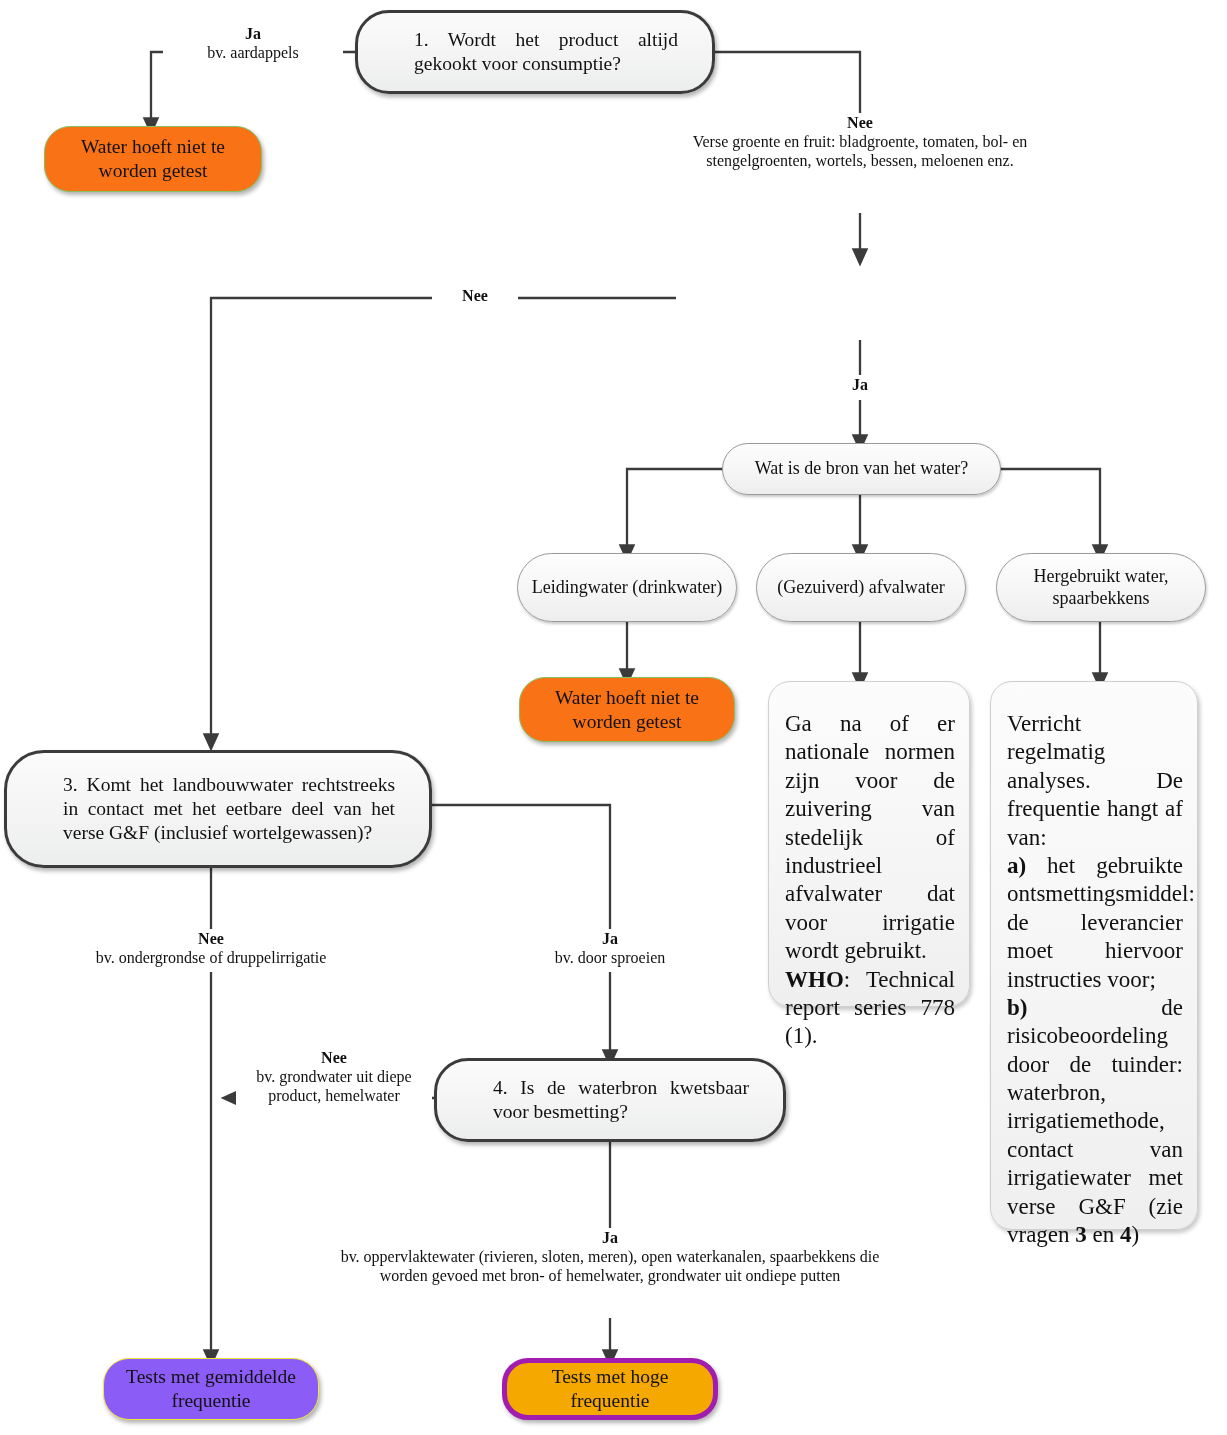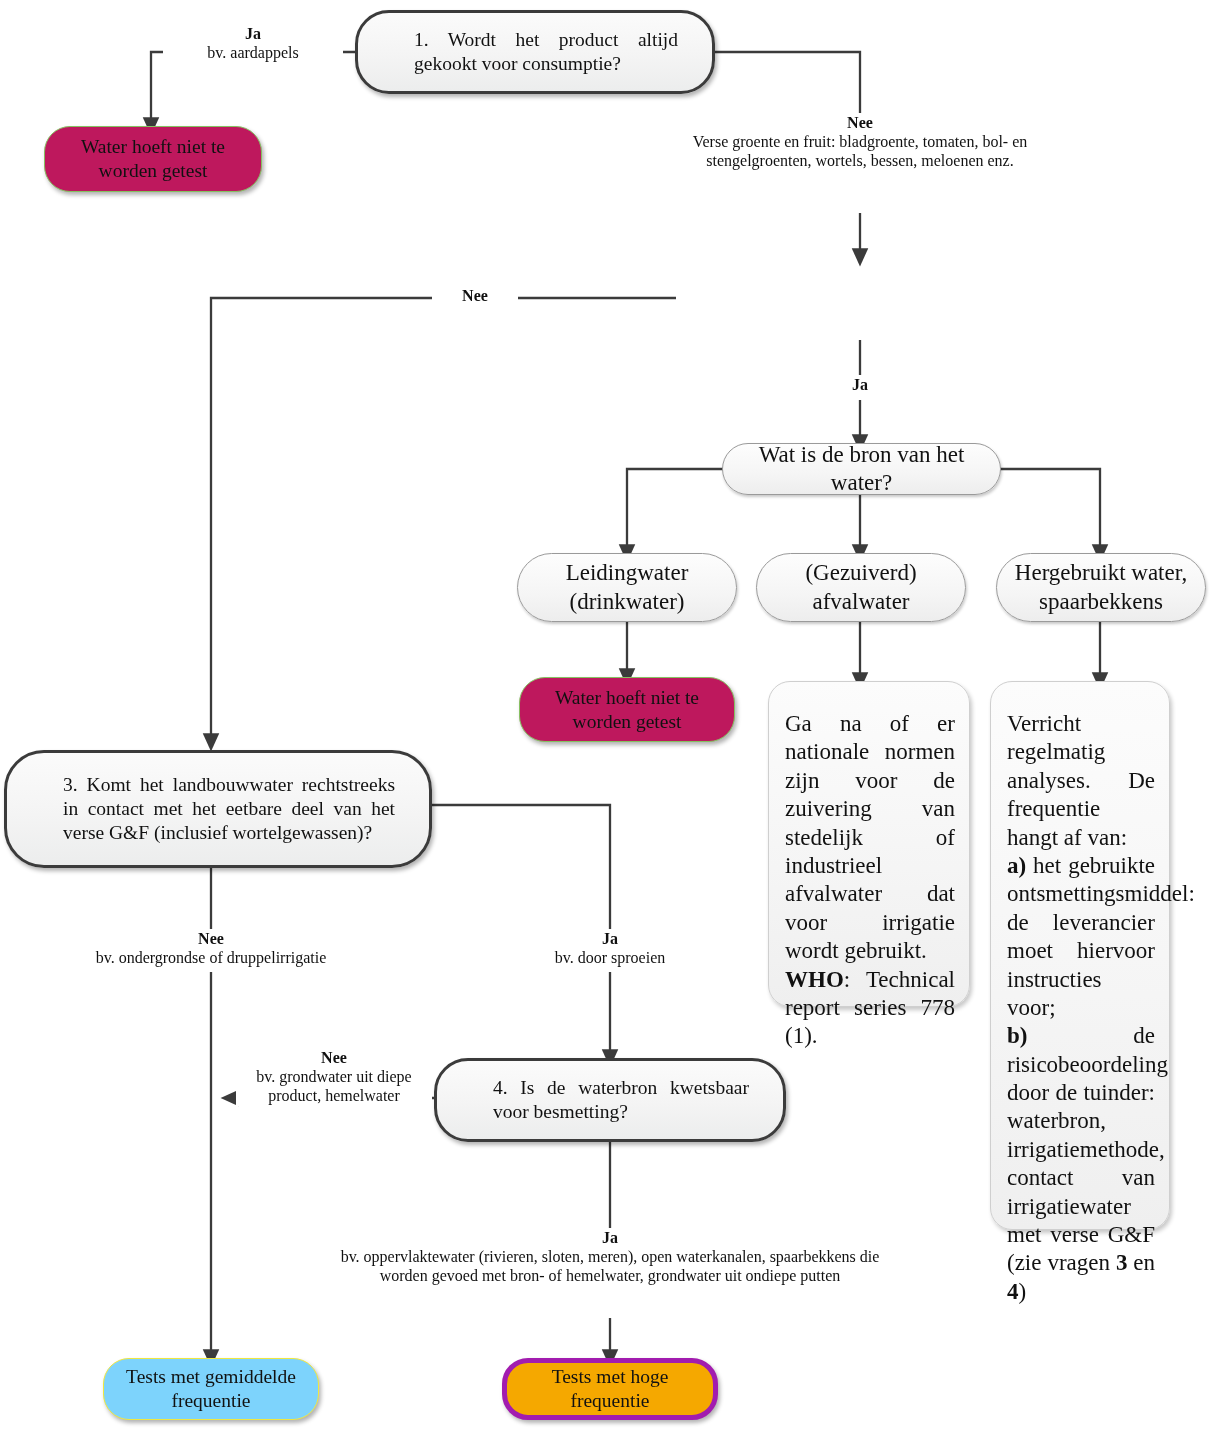--- a/index.html
+++ b/index.html
@@ -48,31 +48,31 @@
     text-align-last: left;
   }
   .q-box .txt { padding: 0 34px; text-align: justify; text-align-last: left; margin-left: 22px; }
 
   
   .opt-box {
     background: linear-gradient(180deg,#fdfdfd 0%,#f5f5f5 60%,#ededed 100%);
     border: 1.4px solid #9a9a9a;
     border-radius: 40px;
     box-shadow: 1px 2px 3px rgba(0,0,0,0.22);
-    font-size: 23px;
+    font-size: 18px;
   }
 
   
   .term {
     border-radius: 26px;
     font-size: 19.5px;
     box-shadow: 2px 3px 4px rgba(0,0,0,0.30);
   }
-  .term-green { background: #be185d; border: 1px solid #86c061; }
-  .term-yellow { background: #7dd3fc; border: 1px solid #efe740; }
+  .term-green { background: #f97316; border: 1px solid #86c061; }
+  .term-yellow { background: #8b5cf6; border: 1px solid #efe740; }
   .term-orange { background: #f5a800; border: 5px solid #a21caf; }
 
   
   .note {
     position: absolute;
     background: linear-gradient(180deg,#fcfcfc 0%,#f6f6f6 50%,#efefef 100%);
     border: 1.3px solid #cfcfcf;
     border-radius: 22px;
     box-shadow: 2px 3px 4px rgba(0,0,0,0.22);
     font-size: 23px;
@@ -187,21 +187,21 @@
 
   <div class="node term term-green" style="left:519px; top:677px; width:216px; height:65px;">
     <span class="txt">Water hoeft niet te worden getest</span>
   </div>
 
   <div class="note" style="left:768px; top:681px; width:202px; height:326px;">
     <span>Ga na of er nationale normen zijn voor de zuivering van stedelijk of industrieel afvalwater dat voor irrigatie wordt gebruikt.</span><br>
     <b>WHO</b><span>: Technical report series 778 (1).</span>
   </div>
 
-  <div class="note" style="left:990px; top:681px; width:180px; height:549px;">
+  <div class="note" style="left:990px; top:681px; width:208px; height:549px;">
     <span>Verricht regelmatig analyses. De frequentie hangt af van:</span><br>
     <b>a)</b><span> het gebruikte ontsmettingsmiddel: de leverancier moet hiervoor instructies voor;</span><br>
     <b>b)</b><span> de risicobeoordeling door de tuinder: waterbron, irrigatiemethode, contact van irrigatiewater met verse G&amp;F (zie vragen </span><b>3</b><span> en </span><b>4</b><span>)</span>
   </div>
 
   <div class="node q-box" style="left:4px; top:750px; width:428px; height:118px; border-radius:40px;">
     <span class="txt">3. Komt het landbouwwater rechtstreeks in contact met het eetbare deel van het verse G&amp;F (inclusief wortelgewassen)?</span>
   </div>
 
   <div class="lbl" style="left:34px; top:929px; width:354px;">

